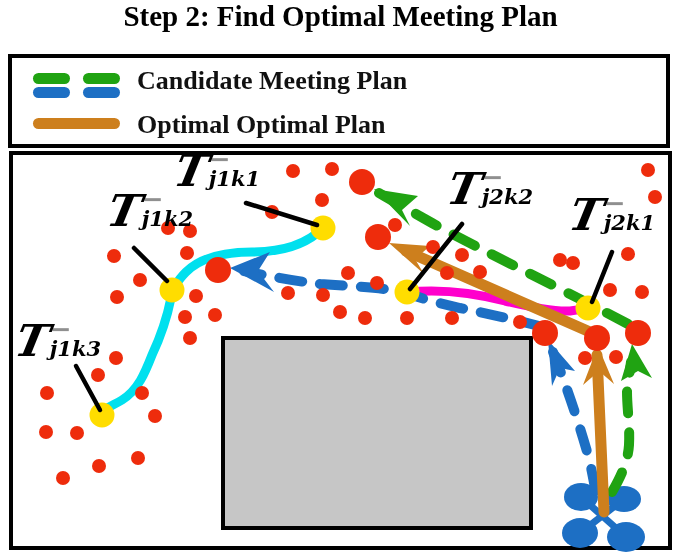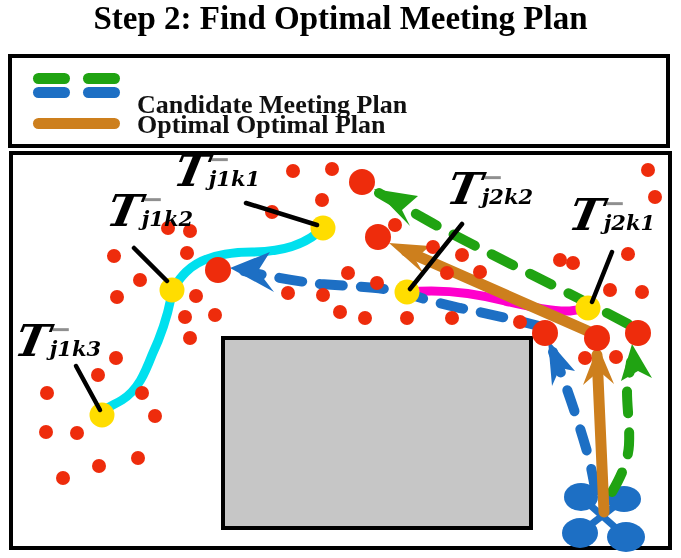--- a/index.html
+++ b/index.html
@@ -1,19 +1,19 @@
 <!DOCTYPE html>
 <html><head>
 <meta charset="utf-8">
 <style>
   html,body{margin:0;padding:0;background:#fff;}
   .stage{position:relative;width:681px;height:558px;background:#fff;overflow:hidden;
          font-family:"Liberation Serif",serif;}
   .title{position:absolute;top:0px;left:0;width:100%;text-align:center;
-         font-size:33px;font-weight:bold;color:#000;white-space:nowrap;}
+         font-size:29px;font-weight:bold;color:#000;white-space:nowrap;}
   .legend{position:absolute;left:8px;top:54px;width:662px;height:94px;
           border:4px solid #000;box-sizing:border-box;background:#fff;}
   .dash{position:absolute;height:11px;border-radius:6px;}
   .legend-label{position:absolute;left:125px;font-size:26px;font-weight:bold;color:#111;white-space:nowrap;}
   .fig{position:absolute;left:0;top:0;}
   .tlabel{position:absolute;color:#000;font-weight:bold;font-style:italic;
           font-family:"DejaVu Serif",serif;white-space:nowrap;z-index:5;}
   .tlabel .T{font-size:44px;line-height:38px;display:inline-block;transform:skewX(-12deg);}
   .tlabel .stack{display:inline-block;vertical-align:top;margin-left:1px;}
   .tlabel .sup{display:block;font-size:26px;line-height:12px;font-style:normal;color:#8f8f8f;margin-top:1px;}
@@ -24,21 +24,21 @@
 
 <div class="stage">
 
   <div class="title">Step 2: Find Optimal Meeting Plan</div>
 
   <div class="legend">
     <div class="dash" style="left:21px;top:15px;width:37px;background:#20a312;"></div>
     <div class="dash" style="left:71px;top:15px;width:37px;background:#20a312;"></div>
     <div class="dash" style="left:21px;top:29px;width:37px;background:#1d6fc4;"></div>
     <div class="dash" style="left:71px;top:29px;width:37px;background:#1d6fc4;"></div>
-    <div class="legend-label" style="top:32px;text-align:right;">Candidate Meeting Plan</div>
+    <div class="legend-label" style="top:8px;text-align:right;">Candidate Meeting Plan</div>
     <div class="dash" style="left:21px;top:60px;width:87px;background:#cd7f1d;"></div>
     <div class="legend-label" style="top:52px;">Optimal Optimal Plan</div>
   </div>
 
   <svg class="fig" width="681" height="558" viewBox="0 0 681 558">
 
     <rect x="11" y="153" width="659" height="395" fill="#ffffff" stroke="#000" stroke-width="4"></rect>
 
     <rect id="obstacle" fill="#c6c6c6" stroke="#000" stroke-width="4" x="223" y="338" width="308" height="190"></rect>
 

